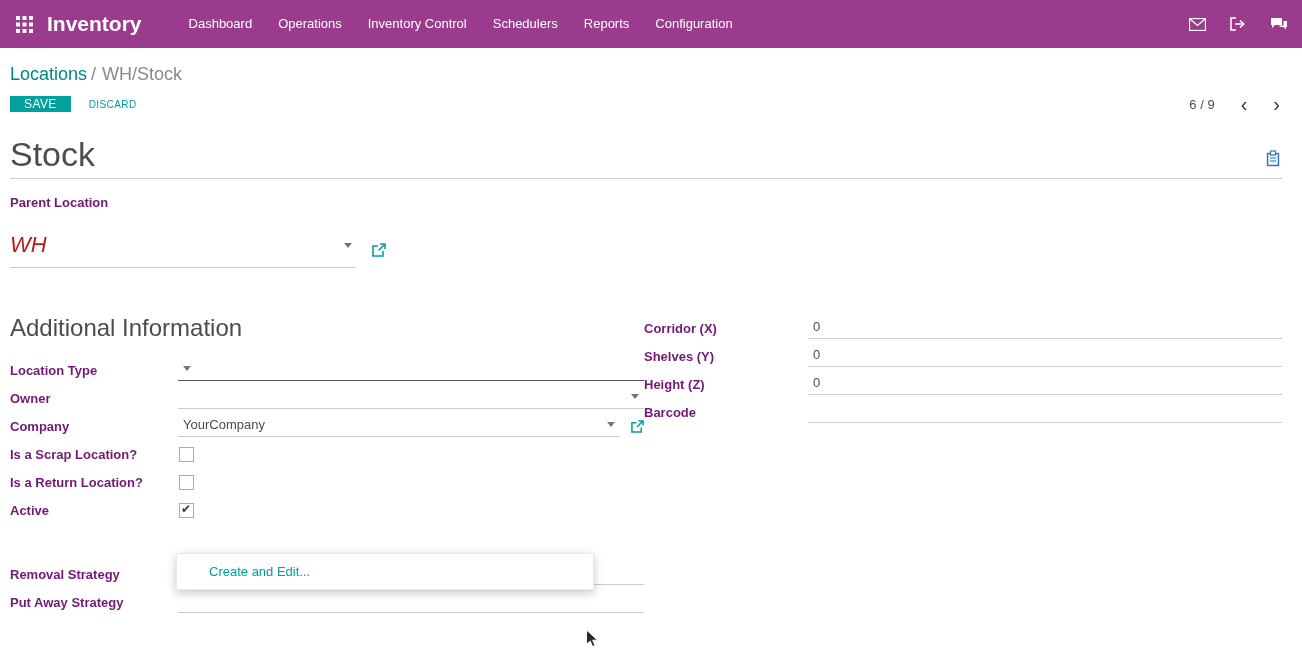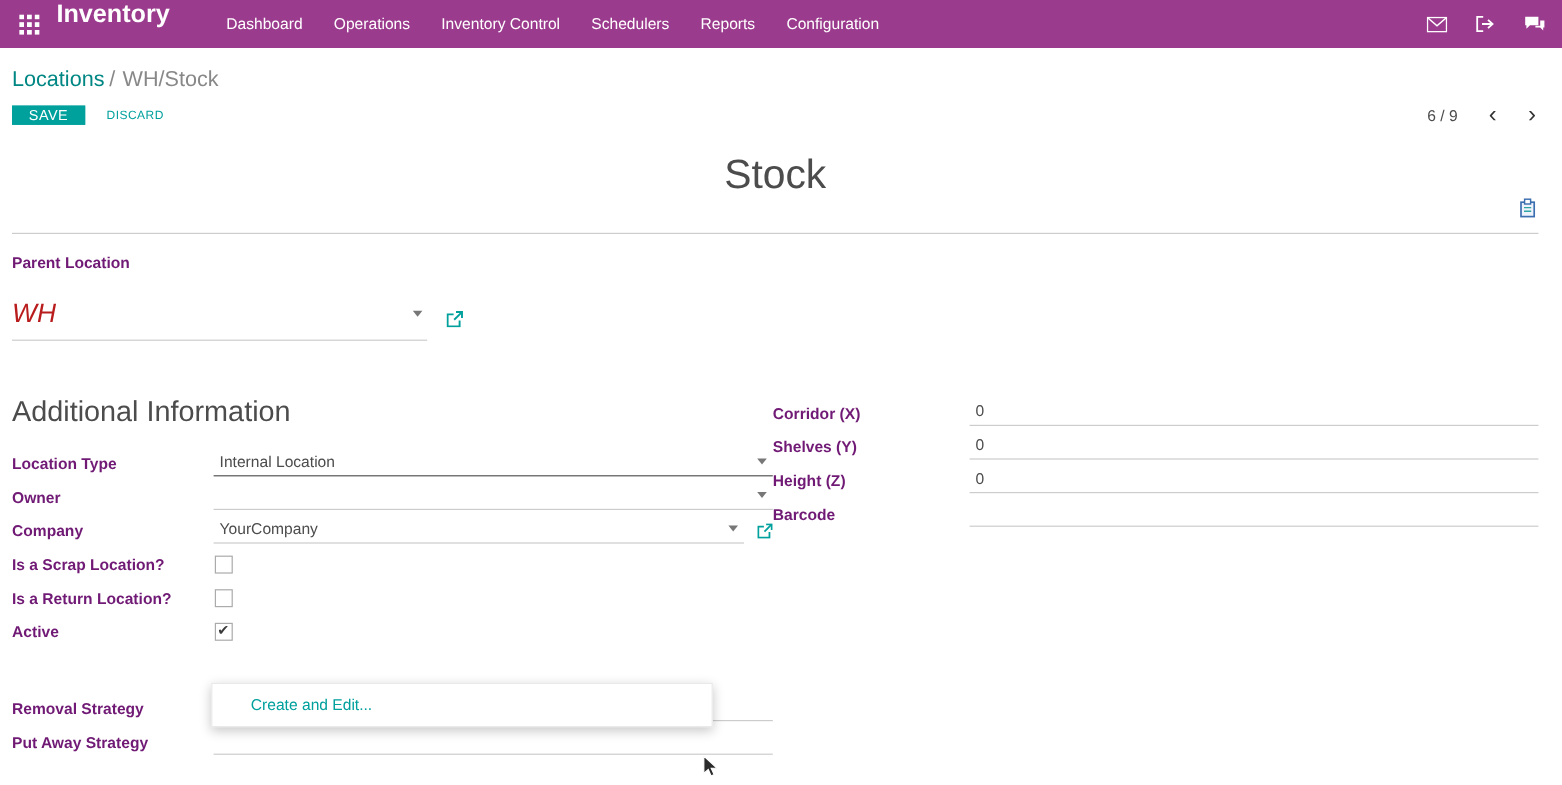--- a/index.html
+++ b/index.html
@@ -1,20 +1,20 @@
 <!DOCTYPE html>
 <html><head>
 <meta charset="utf-8">
 <style>
   * { box-sizing: border-box; margin: 0; padding: 0; }
   html,body { width:1302px; height:654px; overflow:hidden; background:#fff;
     font-family:"Liberation Sans", sans-serif; color:#4c4c4c; position:relative; }
 
   
-  .navbar { height:40px; background:#9b3b8d; display:flex; color:#fff; }
+  .navbar { height:48px; background:#9b3b8d; display:flex; align-items:center; color:#fff; }
   .apps-icon { padding:0 14px 0 16px; display:flex; align-items:center; cursor:pointer; }
   .app-title { font-size:21px; font-weight:700; margin-right:34px; cursor:pointer; }
   .menu { display:flex; align-items:center; height:100%; }
   .menu-item { padding:0 13px; font-size:13px; line-height:48px; cursor:pointer; white-space:nowrap; }
   .nav-right { margin-left:auto; display:flex; align-items:center; gap:24px; padding-right:14px; }
   .nav-right .nicon { display:flex; align-items:center; cursor:pointer; }
 
   
   .breadcrumb { padding:16px 0 0 10px; font-size:18px; }
   .bc-link { color:#008784; cursor:pointer; }
@@ -26,22 +26,22 @@
     padding:0 13px; letter-spacing:.4px; cursor:pointer; font-family:inherit; }
   .discard-btn { background:none; border:none; color:#00a09d; font-size:10px; margin-left:18px;
     letter-spacing:.4px; cursor:pointer; font-family:inherit; }
   .pager { margin-left:auto; margin-right:22px; display:flex; align-items:center; gap:26px;
     font-size:13px; color:#4c4c4c; }
   .pager-btn { background:none; border:none; font-size:20px; line-height:14px; color:#333;
     cursor:pointer; padding:0; font-family:inherit; }
 
   
   .content { padding:0 20px 0 10px; position:relative; }
-  .title-row { display:flex; align-items:center; border-bottom:1px solid #ccc;
-    margin-top:24px; padding-bottom:5px;flex-direction:column; }
+  .title-row { display:flex; align-items:flex-end; border-bottom:1px solid #ccc;
+    margin-top:24px; padding-bottom:5px; }
   .title-text { font-size:34px; color:#4c4c4c; font-weight:400; line-height:1.1; cursor:text; }
   .title-row .ticon { margin-left:auto; margin-bottom:2px; cursor:pointer; }
 
   .field-label { font-weight:bold; font-size:13px; color:#701a75; }
   .parent-label { margin-top:16px; }
   .parent-row { margin-top:22px; display:flex; align-items:center; }
   .parent-field { width:346px; display:flex; align-items:center; border-bottom:1px solid #ccc;
     padding:0 4px 9px 0; cursor:text; }
   .parent-value { font-size:22px; color:#b91c1c; flex:1;font-style:italic; }
   .ext-link { margin-left:16px; display:flex; align-items:center; cursor:pointer; }
@@ -174,21 +174,20 @@
   </div>
 
   <div class="columns">
 
     <div class="col-left">
       <div class="section-heading">Additional Information</div>
       <div class="fields">
         <span class="field-label">Location Type</span>
         <span class="cell">
           <span class="line focused">
-            <span class="val">Internal Location</span>
             <span class="caret"></span>
           </span>
         </span>
 
         <span class="field-label">Owner</span>
         <span class="cell">
           <span class="line">
             <span class="val"></span>
             <span class="caret"></span>
           </span>

